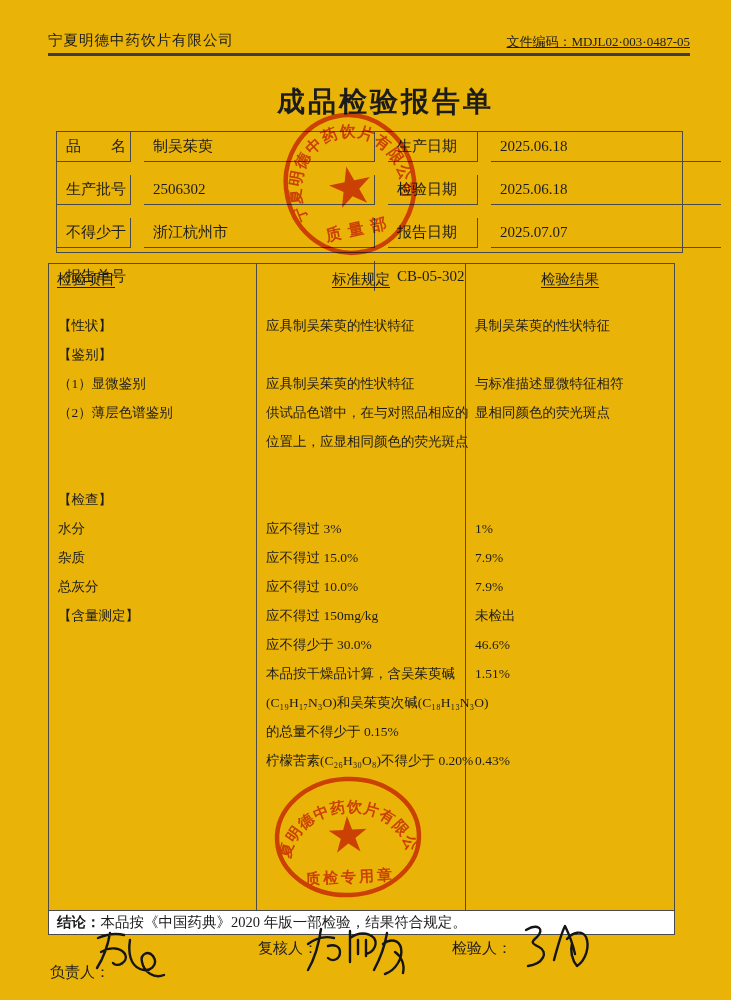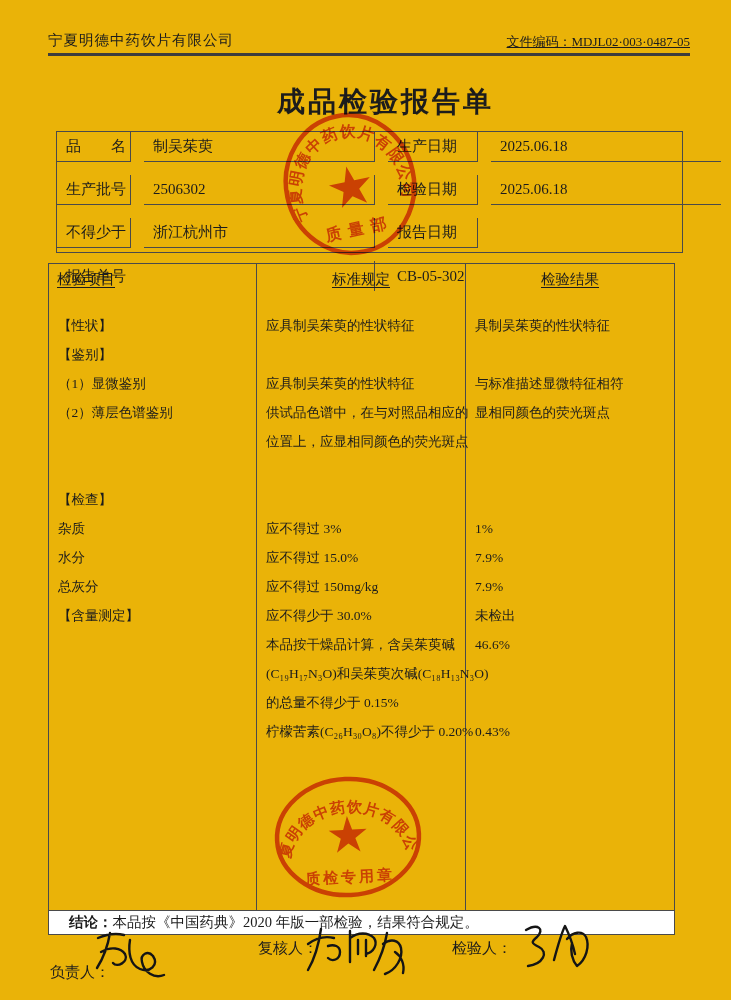--- a/index.html
+++ b/index.html
@@ -45,21 +45,21 @@
   .mt-col.c3 { flex:1; }
   .mt-head { height:47px; padding-top:6px; font-size:14.5px; }
   .mt-head.left { padding-left:8px; }
   .mt-head.center { text-align:center; }
   .mt-head span { text-decoration:underline; text-underline-offset:3px; }
   .line { height:29px; line-height:29px; padding-left:9px; white-space:nowrap; }
 
   
   .conclusion {
     position:absolute; left:48px; top:910px; width:627px; height:25px;
-    border:1px solid #4a4a4a; line-height:23px; padding-left:20px;
+    border:1px solid #4a4a4a; line-height:23px; padding-left:8px;
     font-size:14.5px; white-space:nowrap; background:#fff;
   }
   .conclusion .lab { font-weight:bold; }
 
   
   .sig-label { position:absolute; font-size:15px; top:939px; }
   .sig-label.s1 { left:50px;margin-top:24px; }
   .sig-label.s2 { left:258px; }
   .sig-label.s3 { left:452px; }
   .sig-svg { position:absolute; }
@@ -90,54 +90,56 @@
     <div class="cell no-r">2025.06.18</div>
 
     <div class="cell">生产批号</div>
     <div class="cell">2506302</div>
     <div class="cell">检验日期</div>
     <div class="cell no-r">2025.06.18</div>
 
     <div class="cell">不得少于</div>
     <div class="cell">浙江杭州市</div>
     <div class="cell">报告日期</div>
+    <div class="cell no-r">2025.07.07</div>
 
     <div class="cell span2 no-b">报告单号</div>
     <div class="cell span2b no-r no-b">CB-05-302</div>
   </div>
 
   <div class="main-table">
     <div class="mt-col c1">
       <div class="mt-head left"><span>检验项目</span></div>
       <div class="line">【性状】</div>
       <div class="line">【鉴别】</div>
       <div class="line">（1）显微鉴别</div>
       <div class="line">（2）薄层色谱鉴别</div>
       <div class="line"></div>
       <div class="line"></div>
       <div class="line">【检查】</div>
+      <div class="line">水分</div>
       <div class="line">杂质</div>
-      <div class="line">水分</div>
       <div class="line">总灰分</div>
       <div class="line">【含量测定】</div>
       <div class="line"></div>
       <div class="line"></div>
       <div class="line"></div>
     </div>
     <div class="mt-col c2">
       <div class="mt-head center"><span>标准规定</span></div>
       <div class="line">应具制吴茱萸的性状特征</div>
       <div class="line"></div>
       <div class="line">应具制吴茱萸的性状特征</div>
       <div class="line">供试品色谱中，在与对照品相应的</div>
       <div class="line">位置上，应显相同颜色的荧光斑点</div>
       <div class="line"></div>
       <div class="line"></div>
       <div class="line">应不得过 3%</div>
       <div class="line">应不得过 15.0%</div>
+      <div class="line">应不得过 10.0%</div>
       <div class="line">应不得过 150mg/kg</div>
       <div class="line">应不得少于 30.0%</div>
       <div class="line">本品按干燥品计算，含吴茱萸碱</div>
       <div class="line">(C₁₉H₁₇N₃O)和吴茱萸次碱(C₁₈H₁₃N₃O)</div>
       <div class="line">的总量不得少于 0.15%</div>
       <div class="line">柠檬苦素(C₂₆H₃₀O₈)不得少于 0.20%</div>
     </div>
     <div class="mt-col c3">
       <div class="mt-head center"><span>检验结果</span></div>
       <div class="line">具制吴茱萸的性状特征</div>
@@ -145,20 +147,21 @@
       <div class="line">与标准描述显微特征相符</div>
       <div class="line">显相同颜色的荧光斑点</div>
       <div class="line"></div>
       <div class="line"></div>
       <div class="line"></div>
       <div class="line">1%</div>
       <div class="line">7.9%</div>
       <div class="line">7.9%</div>
       <div class="line">未检出</div>
       <div class="line">46.6%</div>
+      <div class="line">1.51%</div>
       <div class="line"></div>
       <div class="line"></div>
       <div class="line">0.43%</div>
     </div>
   </div>
 
   <div class="conclusion">
     <span class="lab">结论：</span><span>本品按《中国药典》2020 年版一部检验，结果符合规定。</span>
   </div>
 

